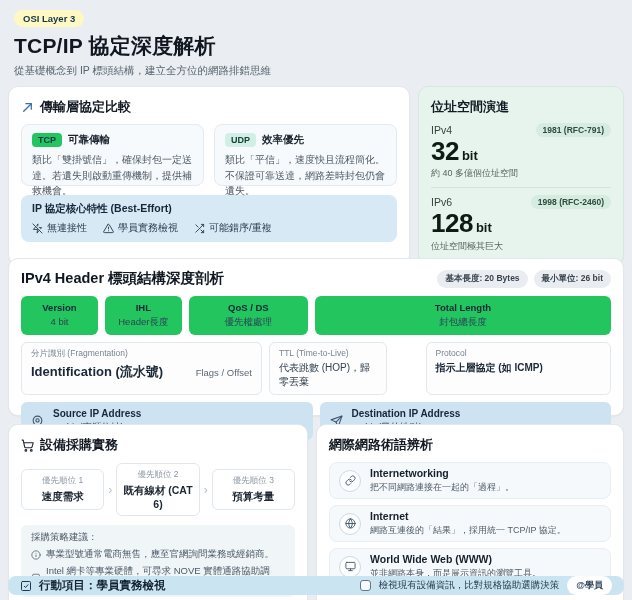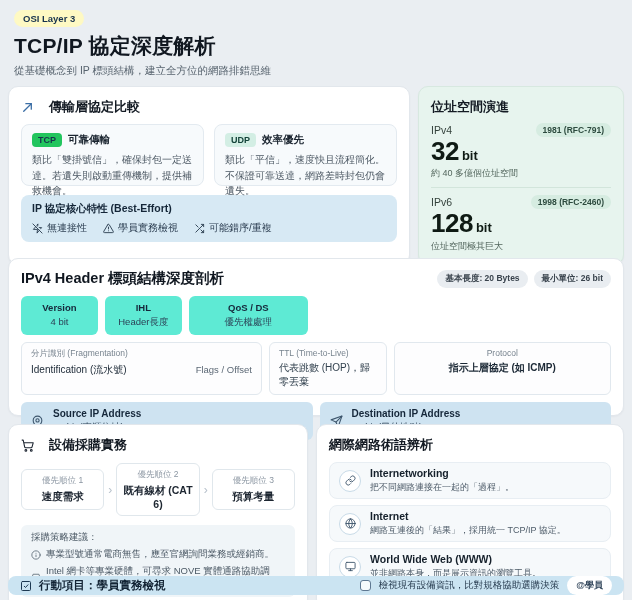--- a/index.html
+++ b/index.html
@@ -14,21 +14,21 @@
 
   
   .hdr { padding:0 6px; }
   .osi-badge { display:inline-block; background:#fef9c3; color:#16324d; font-size:9.5px; font-weight:bold; padding:3px 9px; border-radius:999px; }
   .title { font-size:21px; font-weight:bold; color:#101720; margin-top:5px; letter-spacing:.2px; }
   .subtitle { font-size:10.5px; color:#58646f; margin-top:4px; }
 
   
   .row-top { display:grid; grid-template-columns:1fr 206px; gap:8px; height:164px; }
   .card-pad { padding:11px 12px; }
-  .sec-head { display:flex; align-items:center; gap:15px; font-size:13px; font-weight:bold; color:#141b24; }
+  .sec-head { display:flex; align-items:center; gap:6px; font-size:13px; font-weight:bold; color:#141b24; }
   .sec-head .ic { display:flex; color:#3b6ea5; }
 
   .proto-grid { display:grid; grid-template-columns:1fr 1fr; gap:10px; margin-top:8px; }
   .proto-box { background:#f7fafc; border:1px solid #e3eaf0; border-radius:8px; padding:8px 10px; height:62px; }
   .chip { display:inline-block; font-size:9px; font-weight:bold; padding:2px 6px; border-radius:4px; }
   .chip-tcp { background:#22c55e; color:#16324d; }
   .chip-udp { background:#d3eee4; color:#14443a; }
   .proto-top { display:flex; align-items:center; gap:6px; }
   .proto-label { font-size:10.5px; font-weight:bold; color:#1b2530; }
   .proto-desc { font-size:10px; color:#4d5964; line-height:1.55; margin-top:5px; }
@@ -50,32 +50,32 @@
   .v-div { border:none; border-top:1px solid #d2e5db; margin:7px 0 0; }
 
   
   .mid-card { height:158px; padding:10px 12px; }
   .mid-head { display:flex; align-items:center; justify-content:space-between; }
   .mid-title { font-size:14.5px; font-weight:bold; color:#101720; }
   .pills { display:flex; gap:6px; }
   .pill { font-size:8.5px; color:#39434d; background:#e9edf1; padding:3px 8px; border-radius:999px; font-weight:bold; }
 
   .hrow1 { display:grid; grid-template-columns:1fr 1fr 1.55fr 3.85fr; gap:7px; margin-top:8px; }
-  .hcell { background:#5eead4; border-radius:6px; text-align:center; padding:6px 4px; }
+  .hcell { background:#22c55e; border-radius:6px; text-align:center; padding:6px 4px; }
   .hcell .n { font-size:9.5px; font-weight:bold; color:#15273a; }
   .hcell .d { font-size:9.5px; color:#2c4257; margin-top:3px; }
 
   .hrow2 { display:grid; grid-template-columns:2.05fr 1fr 1.85fr; gap:7px; margin-top:7px; }
   .wbox { background:#fdfdfe; border:1px solid #e1e8ee; border-radius:6px; padding:5px 9px; }
   .wlab { font-size:8.5px; color:#78848f; }
   .frag-bottom { display:flex; align-items:baseline; justify-content:space-between; margin-top:3px; }
-  .frag-main { font-size:10px; font-weight:normal; color:#1b2835; }
+  .frag-main { font-size:13px; font-weight:bold; color:#1b2835; }
   .frag-right { font-size:9.5px; color:#5c6875; }
   .ttl-main { font-size:10px; color:#33424f; margin-top:3px; }
-  .proto-box2 { text-align:center; }
+  .proto-box2 { text-align:left;margin-left:32px; }
   .proto-main { font-size:10px; font-weight:bold; color:#1b2835; margin-top:3px; }
 
   .hrow3 { display:grid; grid-template-columns:1fr 1fr; gap:7px; margin-top:7px; }
   .bbox { background:#cee3f1; border-radius:6px; padding:6px 10px; display:flex; align-items:center; gap:9px; }
   .bbox .ic { display:flex; color:#3c556c; }
   .bbox .t { font-size:10px; font-weight:bold; color:#15273a; }
   .bbox .d { font-size:9.5px; color:#2c4257; margin-top:2px; }
 
   
   .row-bot { display:grid; grid-template-columns:300px 1fr; gap:8px; height:144px; }
@@ -222,20 +222,24 @@
         <div class="d">4 bit</div>
       </div>
       <div class="hcell">
         <div class="n">IHL</div>
         <div class="d">Header長度</div>
       </div>
       <div class="hcell">
         <div class="n">QoS / DS</div>
         <div class="d">優先權處理</div>
       </div>
+      <div class="hcell">
+        <div class="n">Total Length</div>
+        <div class="d">封包總長度</div>
+      </div>
     </div>
 
     <div class="hrow2">
       <div class="wbox">
         <div class="wlab">分片識別 (Fragmentation)</div>
         <div class="frag-bottom">
           <span class="frag-main">Identification (流水號)</span>
           <span class="frag-right">Flags / Offset</span>
         </div>
       </div>

